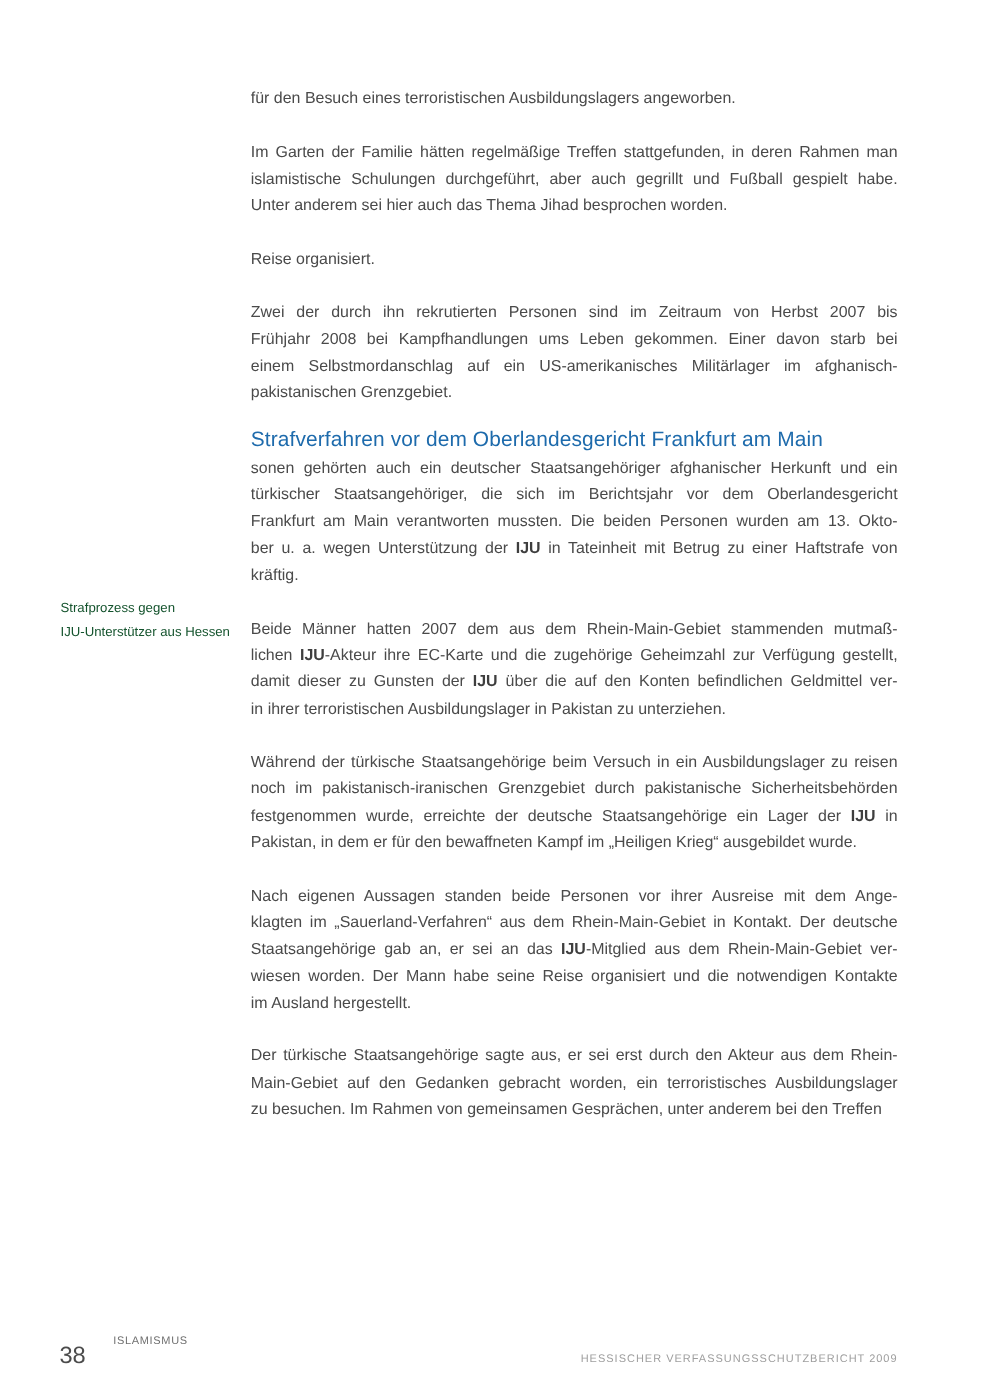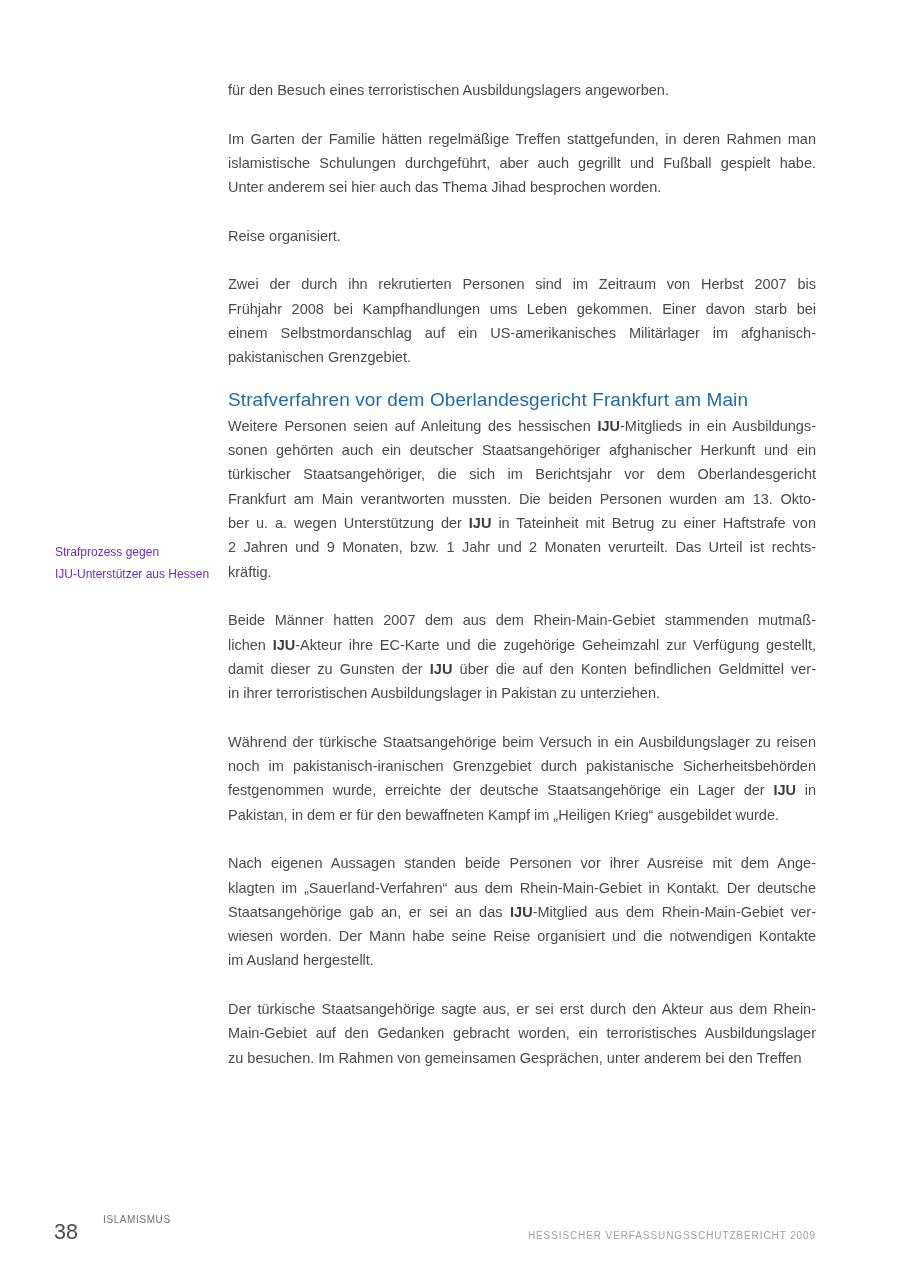--- a/index.html
+++ b/index.html
@@ -34,21 +34,21 @@
     line-height: 24px;
     font-weight: 400;
     margin: -6px 0 2px 0;
     color: #1e6bac;
     letter-spacing: 0.1px;
   }
   
   .margin-note {
     position: absolute;
     left: 55px; top: 541px; width: 180px;
-    color: #6d28d9;
+    color: #14532d;
     font-size: 12px;
     line-height: 22px;
     white-space: nowrap;
   }
   
   .page-num {
     position: absolute; left: 54px; top: 1220px;
     font-size: 21.5px; color: #4c4c4c;
   }
   .chapter {
@@ -84,26 +84,24 @@
         <div class="line">Reise organisiert.</div>
       </div>
       <div class="para">
         <div class="line">Zwei der durch ihn rekrutierten Personen sind im Zeitraum von Herbst 2007 bis</div>
         <div class="line">Frühjahr 2008 bei Kampfhandlungen ums Leben gekommen. Einer davon starb bei</div>
         <div class="line">einem Selbstmordanschlag auf ein US-amerikanisches Militärlager im afghanisch-</div>
         <div class="line">pakistanischen Grenzgebiet.</div>
       </div>
       <h2 class="sec-heading" style="color: rgb(30, 107, 172);">Strafverfahren vor dem Oberlandesgericht Frankfurt am Main</h2>
       <div class="para">
-        <div class="line">Weitere Personen seien auf Anleitung des hessischen <b>IJU</b>-Mitglieds in ein Ausbildungs-</div>
         <div class="line">sonen gehörten auch ein deutscher Staatsangehöriger afghanischer Herkunft und ein</div>
         <div class="line">türkischer Staatsangehöriger, die sich im Berichtsjahr vor dem Oberlandesgericht</div>
         <div class="line">Frankfurt am Main verantworten mussten. Die beiden Personen wurden am 13. Okto-</div>
         <div class="line">ber u. a. wegen Unterstützung der <b>IJU</b> in Tateinheit mit Betrug zu einer Haftstrafe von</div>
-        <div class="line">2 Jahren und 9 Monaten, bzw. 1 Jahr und 2 Monaten verurteilt. Das Urteil ist rechts-</div>
         <div class="line">kräftig.</div>
       </div>
       <div class="para">
         <div class="line">Beide Männer hatten 2007 dem aus dem Rhein-Main-Gebiet stammenden mutmaß-</div>
         <div class="line">lichen <b>IJU</b>-Akteur ihre EC-Karte und die zugehörige Geheimzahl zur Verfügung gestellt,</div>
         <div class="line">damit dieser zu Gunsten der <b>IJU</b> über die auf den Konten befindlichen Geldmittel ver-</div>
         <div class="line">in ihrer terroristischen Ausbildungslager in Pakistan zu unterziehen.</div>
       </div>
       <div class="para">
         <div class="line">Während der türkische Staatsangehörige beim Versuch in ein Ausbildungslager zu reisen</div>

